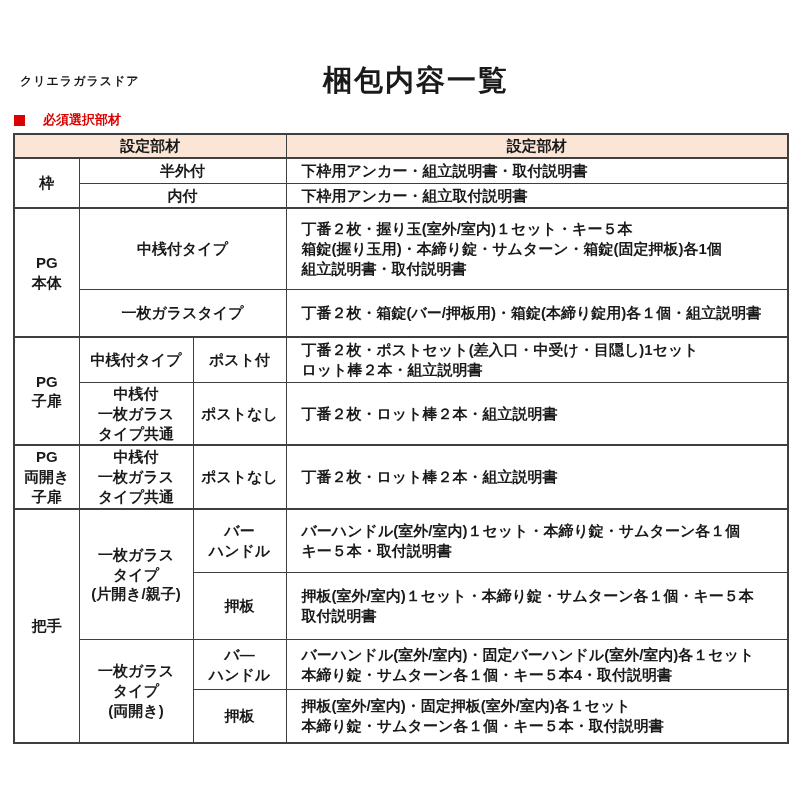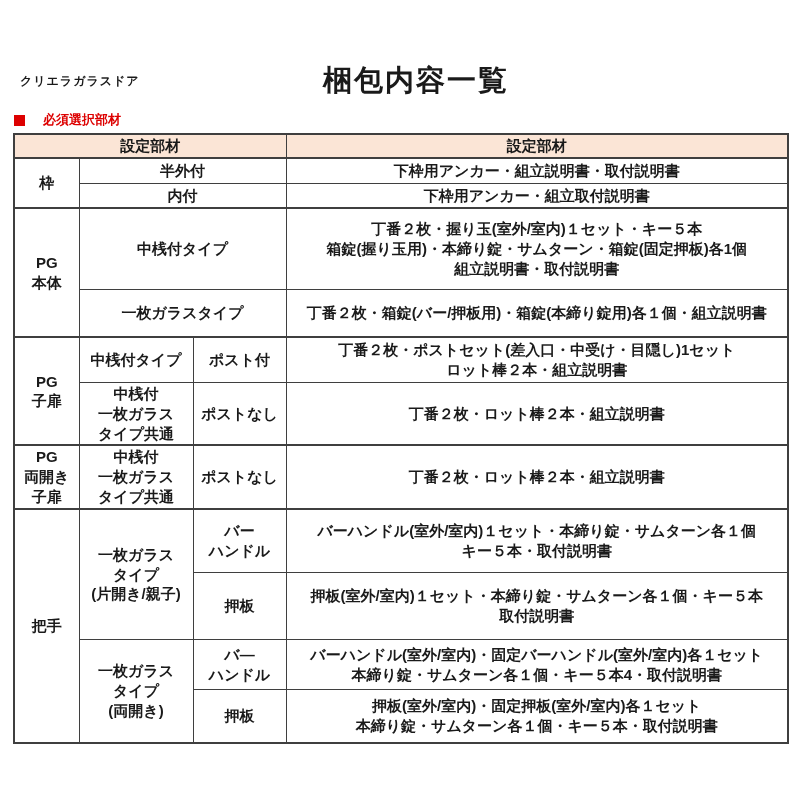--- a/index.html
+++ b/index.html
@@ -69,21 +69,21 @@
     line-height: 1.32;
     white-space: pre-line;
     padding: 1px 2px;
     color: var(--text-color);
   }
   table.packing td.th {
     background: var(--header-bg);
     border-bottom-width: 2px;
   }
   table.packing td.content {
-    text-align: center;
+    text-align: left;
     padding: 2px 15px;
   }
   table.packing tr.sec > td { border-top-width: 2px; }
 </style>
 </head>
 <body>
 
 <div class="product-name">クリエラガラスドア</div>
 <div class="page-title">梱包内容一覧</div>
 

